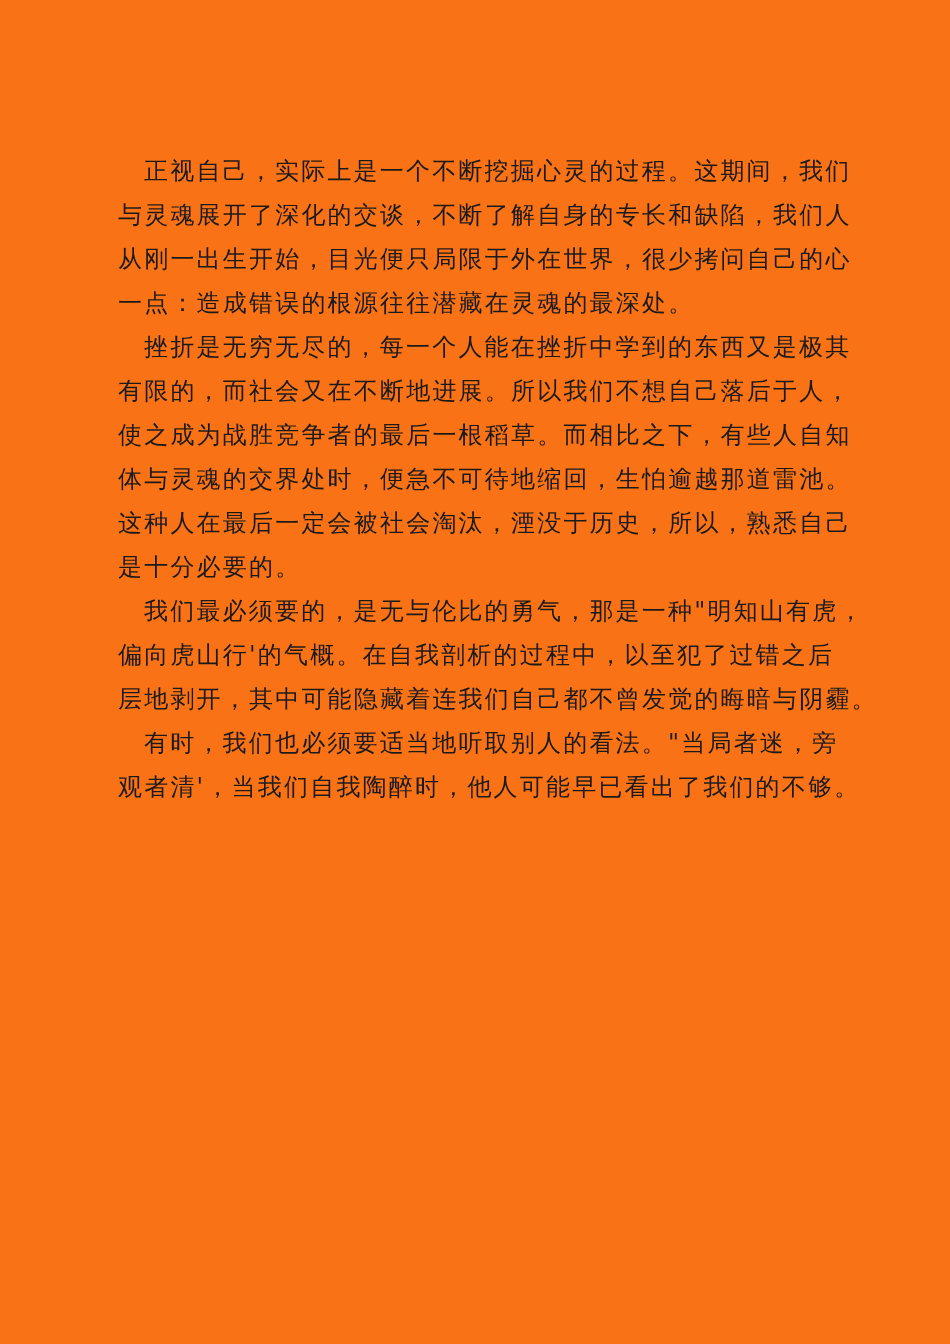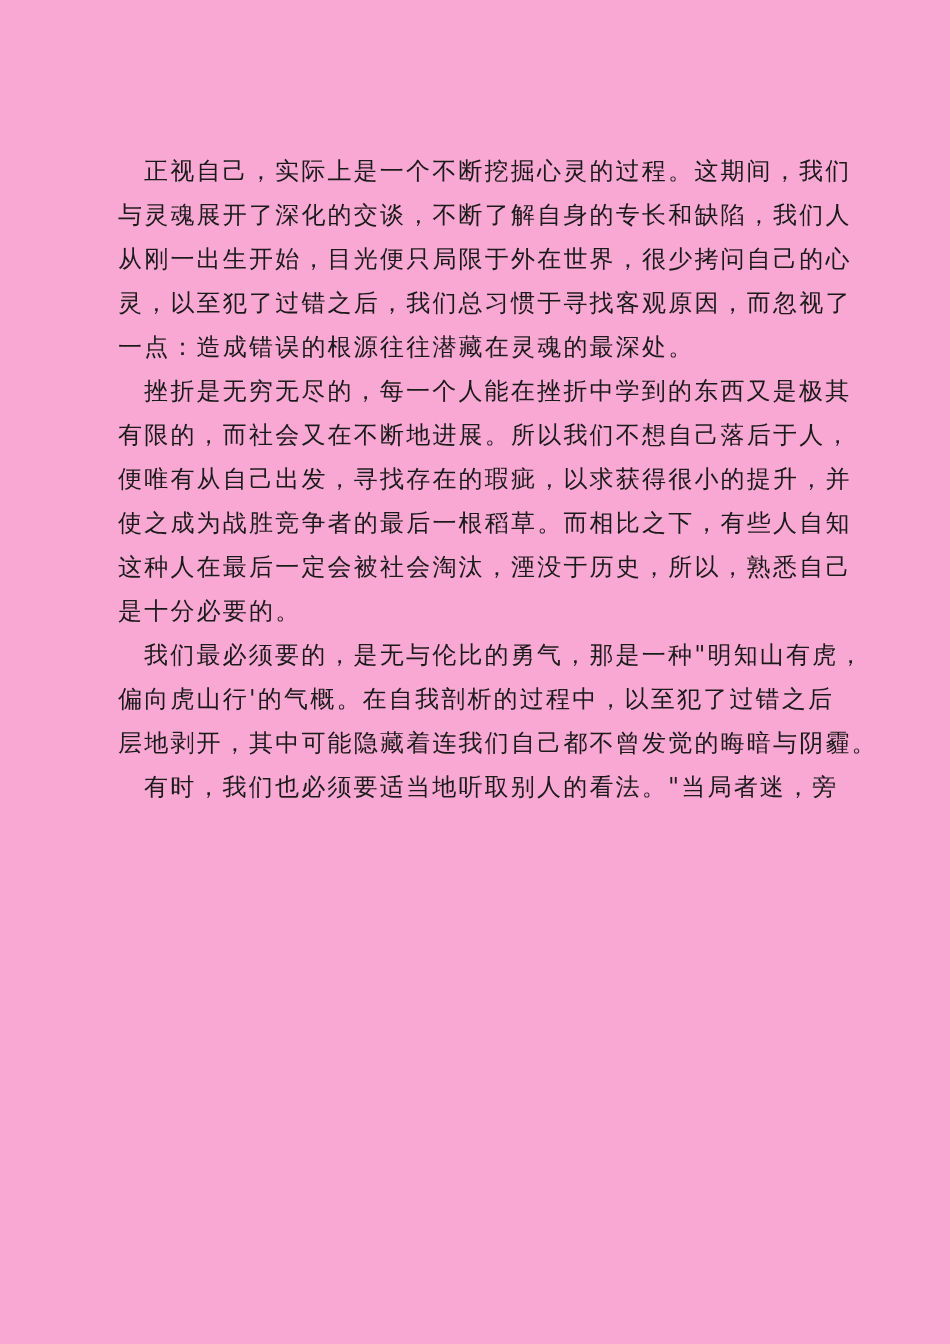--- a/index.html
+++ b/index.html
@@ -12,21 +12,21 @@
     height: 1344px;
     overflow: hidden;
     position: relative;
   }
   .page {
     position: absolute;
     left: 0;
     top: 0;
     width: 950px;
     height: 1344px;
-    background: #f9a8d4;
+    background: #f97316;
   }
   .content {
     position: absolute;
     left: 118px;
     top: 149px;
     width: 740px;
     color: #1a1a1a;
     font-family: "DejaVu Serif", "Liberation Serif", serif;
     font-size: 24px;
     letter-spacing: 2.2px;
@@ -43,37 +43,37 @@
 </head>
 <body>
 
 <div class="page">
   <div class="content">
 
     <div class="paragraph">
       <div class="line indent">正视自己，实际上是一个不断挖掘心灵的过程。这期间，我们</div>
       <div class="line">与灵魂展开了深化的交谈，不断了解自身的专长和缺陷，我们人</div>
       <div class="line">从刚一出生开始，目光便只局限于外在世界，很少拷问自己的心</div>
-      <div class="line">灵，以至犯了过错之后，我们总习惯于寻找客观原因，而忽视了</div>
       <div class="line">一点：造成错误的根源往往潜藏在灵魂的最深处。</div>
     </div>
 
     <div class="paragraph">
       <div class="line indent">挫折是无穷无尽的，每一个人能在挫折中学到的东西又是极其</div>
       <div class="line">有限的，而社会又在不断地进展。所以我们不想自己落后于人，</div>
-      <div class="line">便唯有从自己出发，寻找存在的瑕疵，以求获得很小的提升，并</div>
       <div class="line">使之成为战胜竞争者的最后一根稻草。而相比之下，有些人自知</div>
+      <div class="line">体与灵魂的交界处时，便急不可待地缩回，生怕逾越那道雷池。</div>
       <div class="line">这种人在最后一定会被社会淘汰，湮没于历史，所以，熟悉自己</div>
       <div class="line">是十分必要的。</div>
     </div>
 
     <div class="paragraph">
       <div class="line indent">我们最必须要的，是无与伦比的勇气，那是一种"明知山有虎，</div>
       <div class="line">偏向虎山行'的气概。在自我剖析的过程中，以至犯了过错之后</div>
       <div class="line">层地剥开，其中可能隐藏着连我们自己都不曾发觉的晦暗与阴霾。</div>
     </div>
 
     <div class="paragraph">
       <div class="line indent">有时，我们也必须要适当地听取别人的看法。"当局者迷，旁</div>
+      <div class="line">观者清'，当我们自我陶醉时，他人可能早已看出了我们的不够。</div>
     </div>
 
   </div>
 </div>
 
 </body></html>

